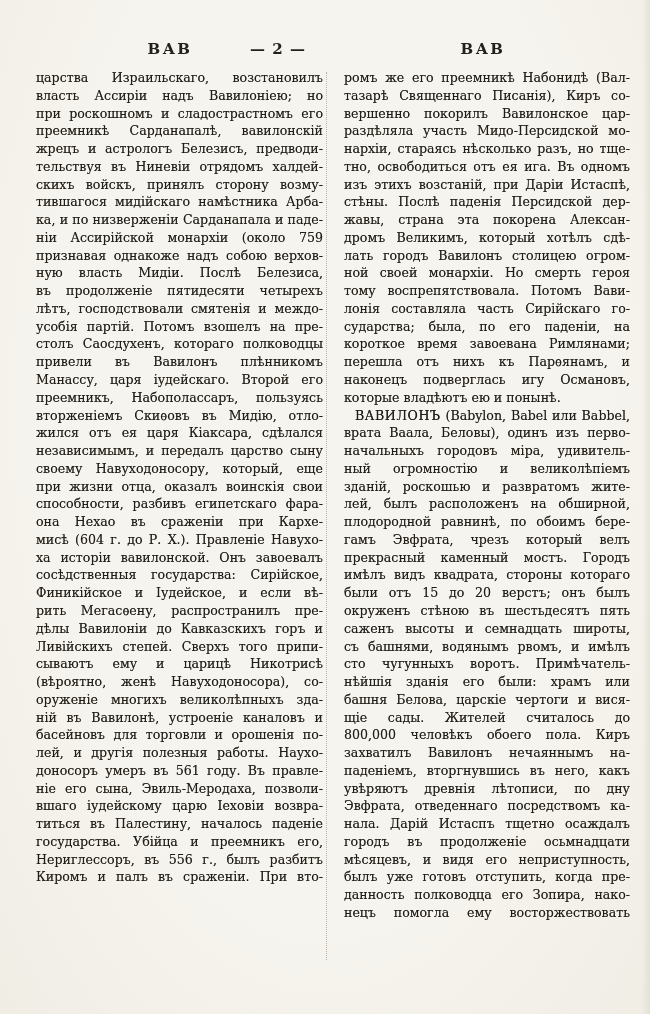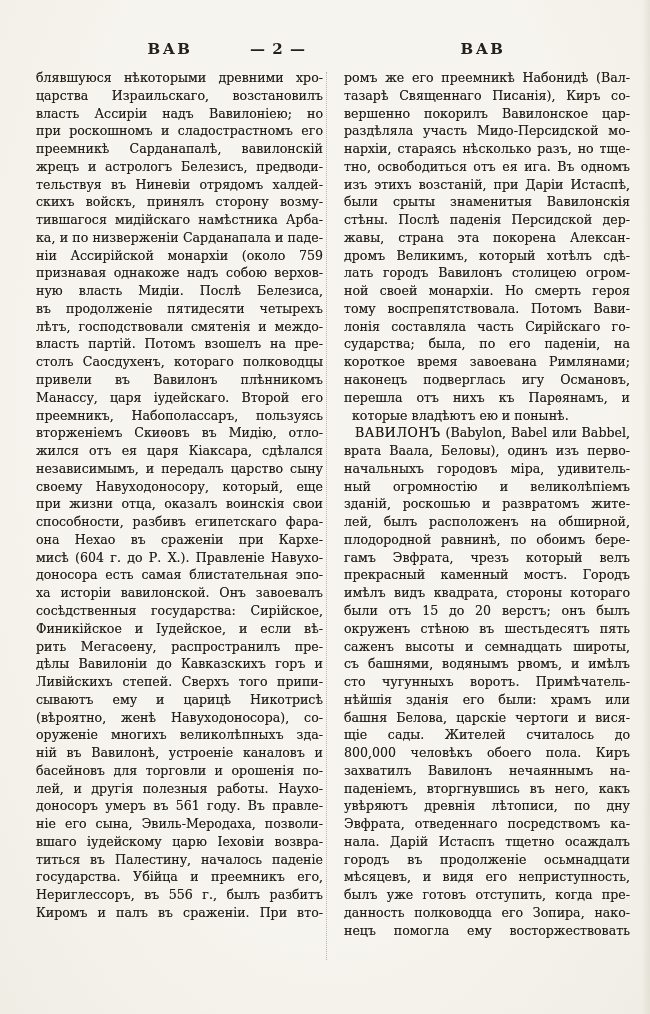--- a/index.html
+++ b/index.html
@@ -43,21 +43,21 @@
   .line{
     height:17.78px;line-height:17.78px;
     text-align:justify;
     -moz-text-align-last:justify;
     text-align-last:justify;
     overflow:hidden;
     white-space:normal;
     color:#211e18;
     text-shadow:0 0 0.4px rgba(32,28,20,0.55);
   }
-  .line.para-end{text-align-last:left;margin-left:8px;}
+  .line.para-end{text-align-last:left;}
   .line.indent{text-indent:11px;}
   b.entry{
     font-weight:normal;letter-spacing:0.6px;
     text-shadow:0 0 0.6px rgba(25,22,16,0.8);
   }
   
   .edge-shade{
     position:absolute;right:0;top:0;width:8px;height:1014px;
     background:linear-gradient(to left, rgba(190,183,165,0.25), rgba(190,183,165,0));
   }
@@ -68,49 +68,47 @@
 <div class="page">
   <div class="header">
     <span class="hw hw-left">ВАВ</span>
     <span class="pagenum">— 2 —</span>
     <span class="hw hw-right">ВАВ</span>
   </div>
 
   <div class="divider"></div>
 
   <div class="col col-left" id="col-left">
-      <div class="line">блявшуюся нѣкоторыми древними хро-</div>
       <div class="line">царства Израильскаго, возстановилъ</div>
       <div class="line">власть Ассиріи надъ Вавилоніею; но</div>
       <div class="line">при роскошномъ и сладострастномъ его</div>
       <div class="line">преемникѣ Сарданапалѣ, вавилонскій</div>
       <div class="line">жрецъ и астрологъ Белезисъ, предводи-</div>
       <div class="line">тельствуя въ Ниневіи отрядомъ халдей-</div>
       <div class="line">скихъ войскъ, принялъ сторону возму-</div>
       <div class="line">тившагося мидійскаго намѣстника Арба-</div>
       <div class="line">ка, и по низверженіи Сарданапала и паде-</div>
       <div class="line">ніи Ассирійской монархіи (около 759</div>
       <div class="line">признавая однакоже надъ собою верхов-</div>
       <div class="line">ную власть Мидіи. Послѣ Белезиса,</div>
       <div class="line">въ продолженіе пятидесяти четырехъ</div>
       <div class="line">лѣтъ, господствовали смятенія и междо-</div>
-      <div class="line">власть партій. Потомъ взошелъ на пре-</div>
+      <div class="line">усобія партій. Потомъ взошелъ на пре-</div>
       <div class="line">столъ Саосдухенъ, котораго полководцы</div>
       <div class="line">привели въ Вавилонъ плѣнникомъ</div>
       <div class="line">Манассу, царя іудейскаго. Второй его</div>
       <div class="line">преемникъ, Набополассаръ, пользуясь</div>
       <div class="line">вторженіемъ Скиѳовъ въ Мидію, отло-</div>
       <div class="line">жился отъ ея царя Кіаксара, сдѣлался</div>
       <div class="line">независимымъ, и передалъ царство сыну</div>
       <div class="line">своему Навуходоносору, который, еще</div>
       <div class="line">при жизни отца, оказалъ воинскія свои</div>
       <div class="line">способности, разбивъ египетскаго фара-</div>
       <div class="line">она Нехао въ сраженіи при Кархе-</div>
       <div class="line">мисѣ (604 г. до Р. Х.). Правленіе Навухо-</div>
-      <div class="line">доносора есть самая блистательная эпо-</div>
       <div class="line">ха исторіи вавилонской. Онъ завоевалъ</div>
       <div class="line">сосѣдственныя государства: Сирійское,</div>
       <div class="line">Финикійское и Іудейское, и если вѣ-</div>
       <div class="line">рить Мегасѳену, распространилъ пре-</div>
       <div class="line">дѣлы Вавилоніи до Кавказскихъ горъ и</div>
       <div class="line">Ливійскихъ степей. Сверхъ того припи-</div>
       <div class="line">сываютъ ему и царицѣ Никотрисѣ</div>
       <div class="line">(вѣроятно, женѣ Навуходоносора), со-</div>
       <div class="line">оруженіе многихъ великолѣпныхъ зда-</div>
       <div class="line">ній въ Вавилонѣ, устроеніе каналовъ и</div>
@@ -125,32 +123,31 @@
       <div class="line">Киромъ и палъ въ сраженіи. При вто-</div>
     </div>
   <div class="col col-right" id="col-right">
       <div class="line">ромъ же его преемникѣ Набонидѣ (Вал-</div>
       <div class="line">тазарѣ Священнаго Писанія), Киръ со-</div>
       <div class="line">вершенно покорилъ Вавилонское цар-</div>
       <div class="line">раздѣляла участь Мидо-Персидской мо-</div>
       <div class="line">нархіи, стараясь нѣсколько разъ, но тще-</div>
       <div class="line">тно, освободиться отъ ея ига. Въ одномъ</div>
       <div class="line">изъ этихъ возстаній, при Даріи Истаспѣ,</div>
-      <div class="line">были срыты знаменитыя Вавилонскія</div>
       <div class="line">стѣны. Послѣ паденія Персидской дер-</div>
       <div class="line">жавы, страна эта покорена Алексан-</div>
       <div class="line">дромъ Великимъ, который хотѣлъ сдѣ-</div>
       <div class="line">лать городъ Вавилонъ столицею огром-</div>
       <div class="line">ной своей монархіи. Но смерть героя</div>
       <div class="line">тому воспрепятствовала. Потомъ Вави-</div>
       <div class="line">лонія составляла часть Сирійскаго го-</div>
       <div class="line">сударства; была, по его паденіи, на</div>
       <div class="line">короткое время завоевана Римлянами;</div>
+      <div class="line">перешла отъ нихъ къ Парѳянамъ, и</div>
       <div class="line">наконецъ подверглась игу Османовъ,</div>
-      <div class="line">перешла отъ нихъ къ Парѳянамъ, и</div>
       <div class="line para-end">которые владѣютъ ею и понынѣ.</div>
       <div class="line indent"><b class="entry">ВАВИЛОНЪ</b> (Babylon, Babel или Babbel,</div>
       <div class="line">врата Ваала, Беловы), одинъ изъ перво-</div>
       <div class="line">начальныхъ городовъ міра, удивитель-</div>
       <div class="line">ный огромностію и великолѣпіемъ</div>
       <div class="line">зданій, роскошью и развратомъ жите-</div>
       <div class="line">лей, былъ расположенъ на обширной,</div>
       <div class="line">плодородной равнинѣ, по обоимъ бере-</div>
       <div class="line">гамъ Эвфрата, чрезъ который велъ</div>
       <div class="line">прекрасный каменный мостъ. Городъ</div>

